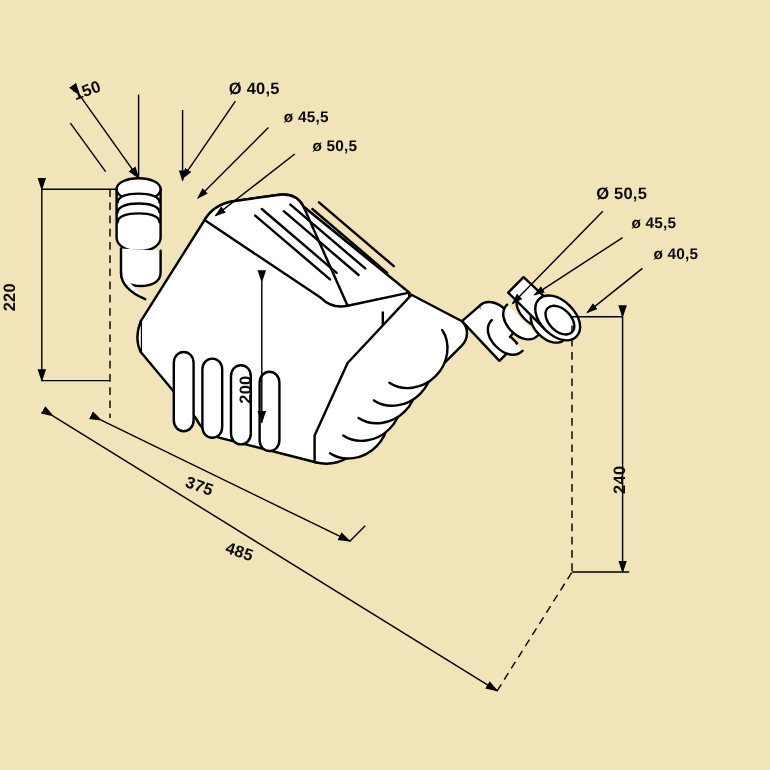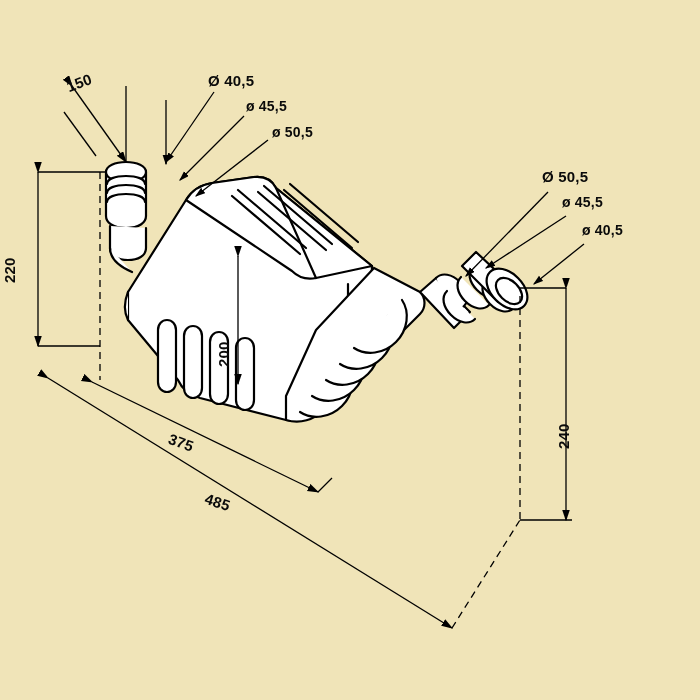--- a/index.html
+++ b/index.html
@@ -24,21 +24,21 @@
   }
   .lbl {
     position: absolute;
     font-family: "Liberation Sans", sans-serif;
     font-size: 15px;
     font-weight: 700;
     color: #0a0a0a;
     white-space: nowrap;
     letter-spacing: 0.2px;
   }
-  .lbl.small { font-size: 14px; }
+  .lbl.small { font-size: 14px; margin-left: 12px; }
   .rot-neg20 { transform: rotate(-20deg); transform-origin: left bottom; }
   .rot-neg90 { transform: rotate(-90deg); transform-origin: left bottom; }
   .rot-pos20 { transform: rotate(20deg); transform-origin: left top; }
   .rot-pos18 { transform: rotate(18deg); transform-origin: left top; }
 </style>
 </head>
 <body>
 
 <div id="stage">
 

